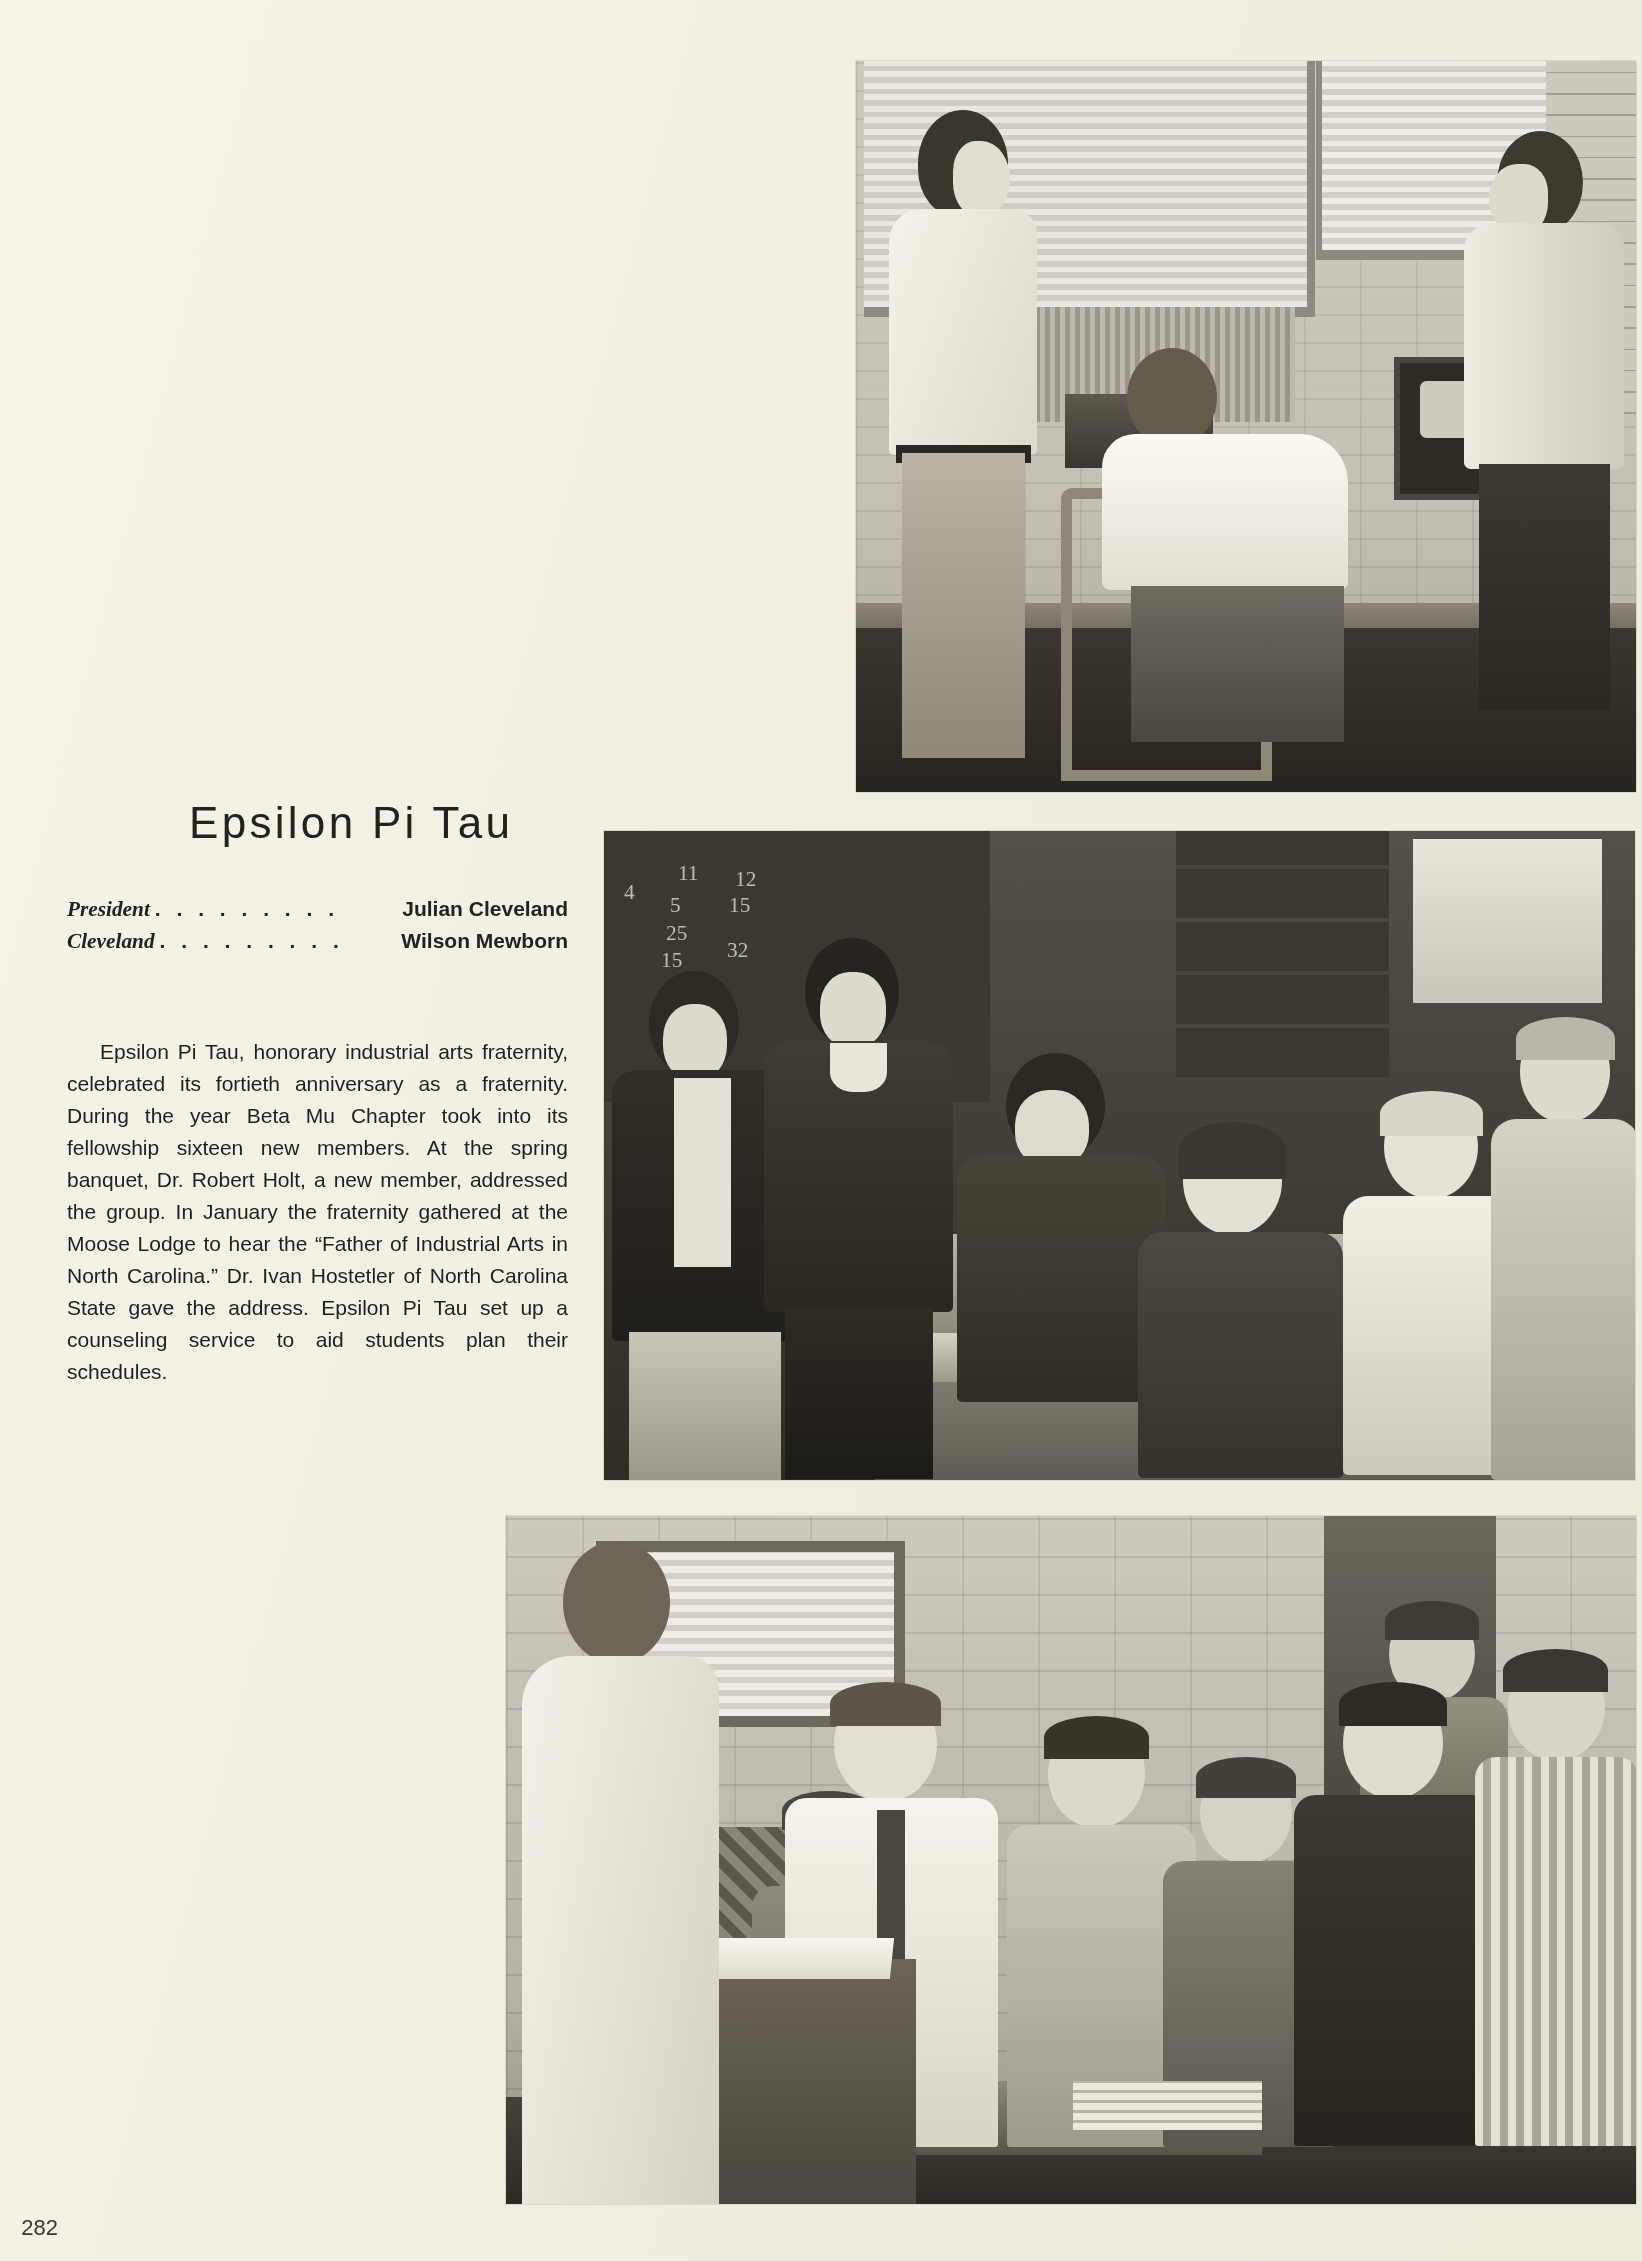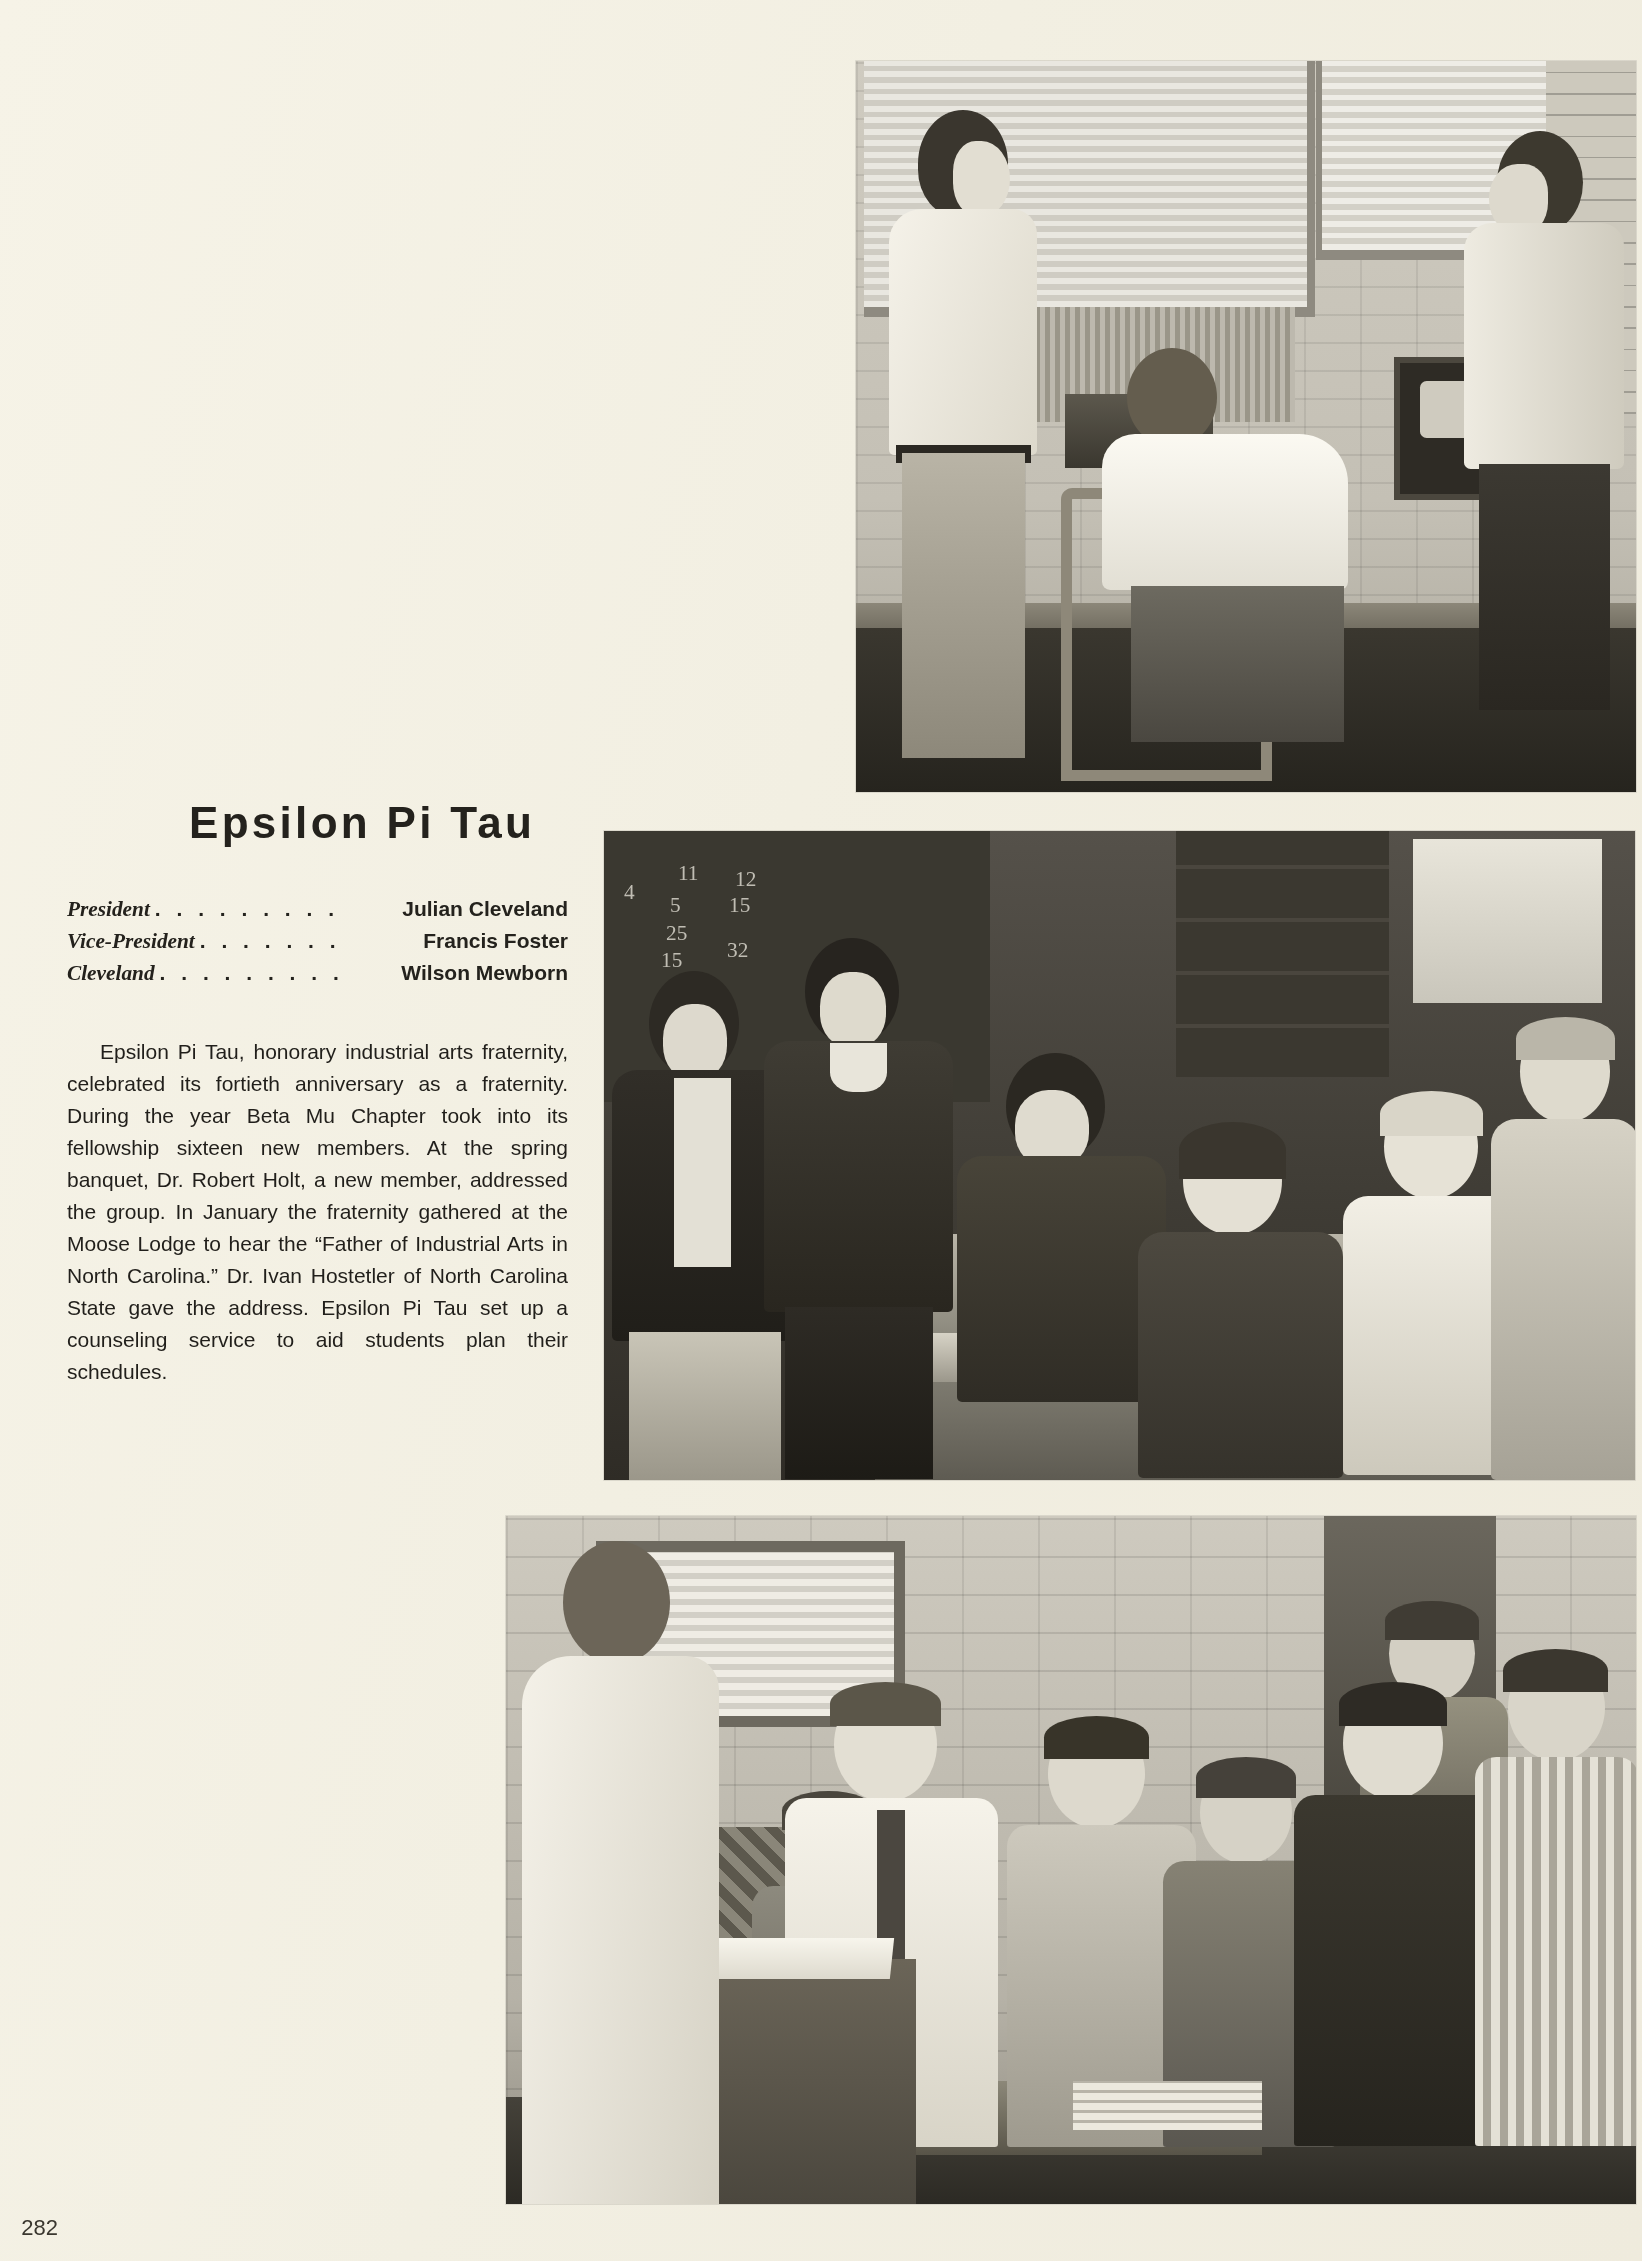--- a/index.html
+++ b/index.html
@@ -309,21 +309,21 @@
   
   .title {
     position: absolute;
     left: 189px;
     top: 798px;
     width: 509px;
     font-family: "Liberation Sans", sans-serif;
     font-size: 44px;
     letter-spacing: 3.3px;
     color: #24221d;
-    font-weight: 700;
+    font-weight: 400;
   }
   .officers {
     position: absolute;
     left: 67px;
     top: 893px;
     width: 501px;
     font-size: 21px;
     line-height: 32px;
     color: #24221d;
     font-weight: bold;
@@ -409,25 +409,20 @@
 
   <div class="title">Epsilon Pi Tau</div>
 
   <div class="officers">
     <div class="officer-row">
       <span class="officer-role">President</span>
       <span class="officer-dots">. . . . . . . . .</span>
       <span class="officer-name">Julian Cleveland</span>
     </div>
     <div class="officer-row">
-      <span class="officer-role">Vice-President</span>
-      <span class="officer-dots">. . . . . . .</span>
-      <span class="officer-name">Francis Foster</span>
-    </div>
-    <div class="officer-row">
       <span class="officer-role">Cleveland</span>
       <span class="officer-dots">. . . . . . . . .</span>
       <span class="officer-name">Wilson Mewborn</span>
     </div>
   </div>
 
   <div class="body-text">Epsilon Pi Tau, honorary industrial arts fraternity, celebrated its fortieth anniversary as a fraternity. During the year Beta Mu Chapter took into its fellowship sixteen new members. At the spring banquet, Dr. Robert Holt, a new member, addressed the group. In January the fraternity gathered at the Moose Lodge to hear the “Father of Industrial Arts in North Carolina.” Dr. Ivan Hostetler of North Carolina State gave the address. Epsilon Pi Tau set up a counseling service to aid students plan their schedules.</div>
 
   <div class="photo" id="photo-lathe">
     <div class="scene">

